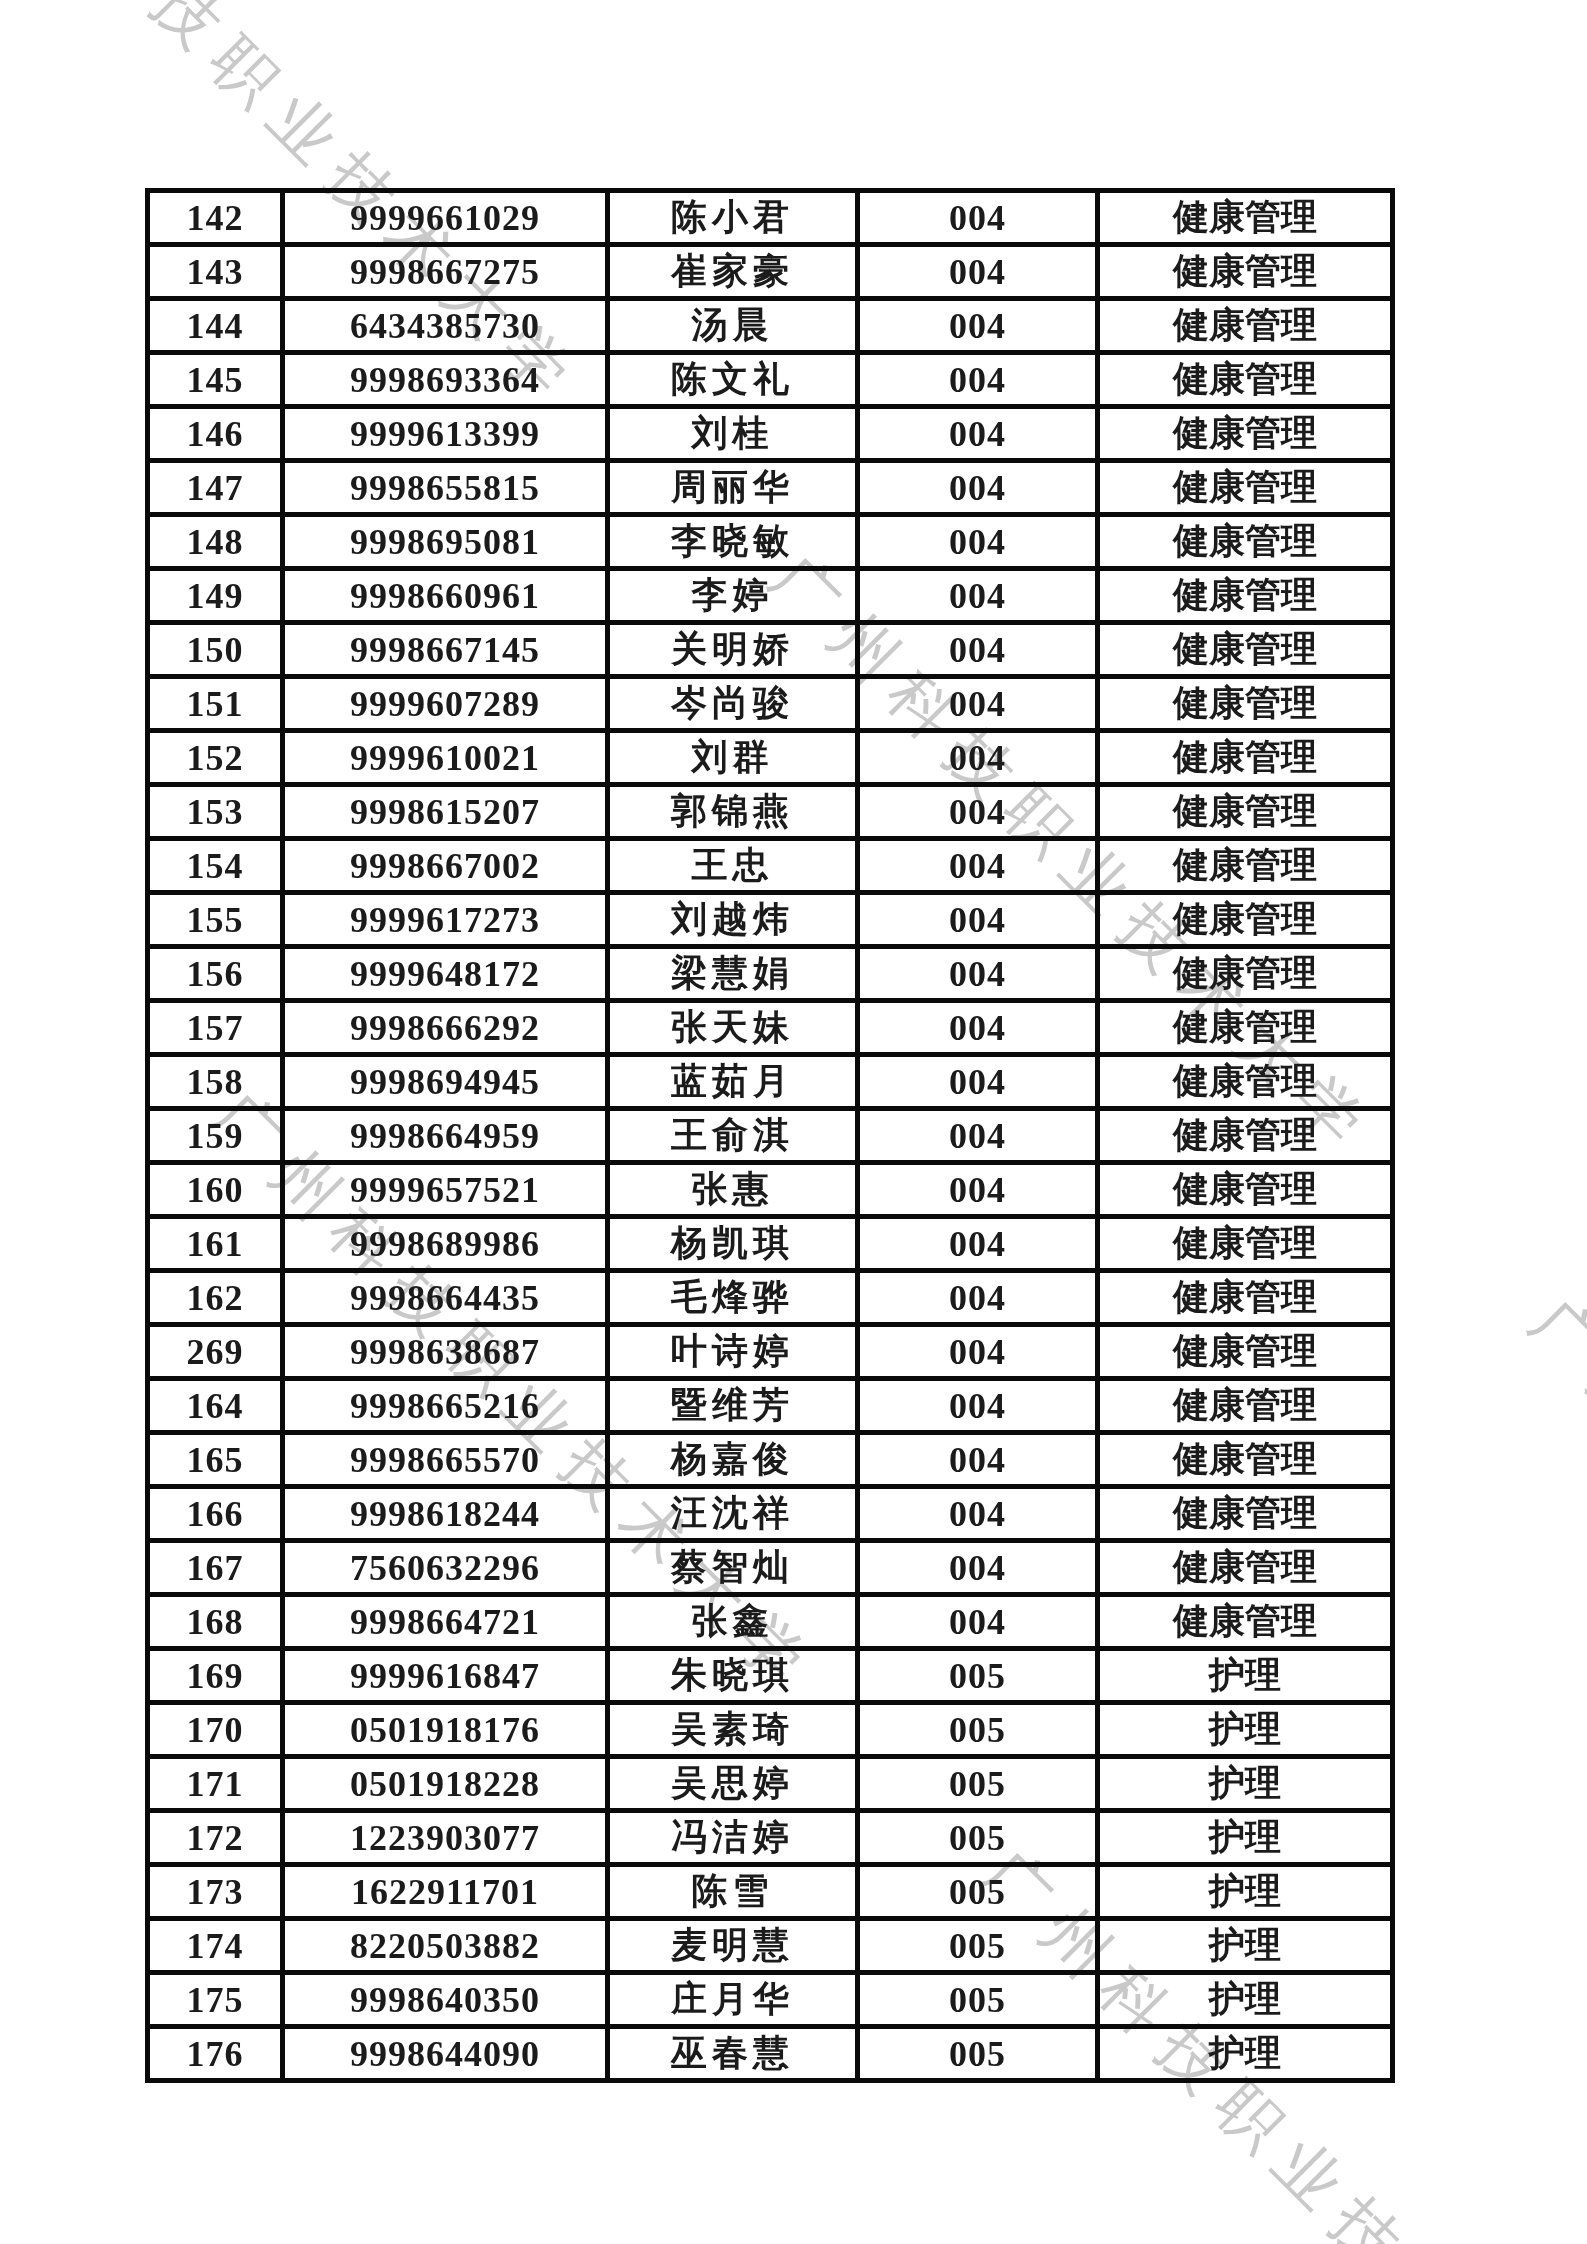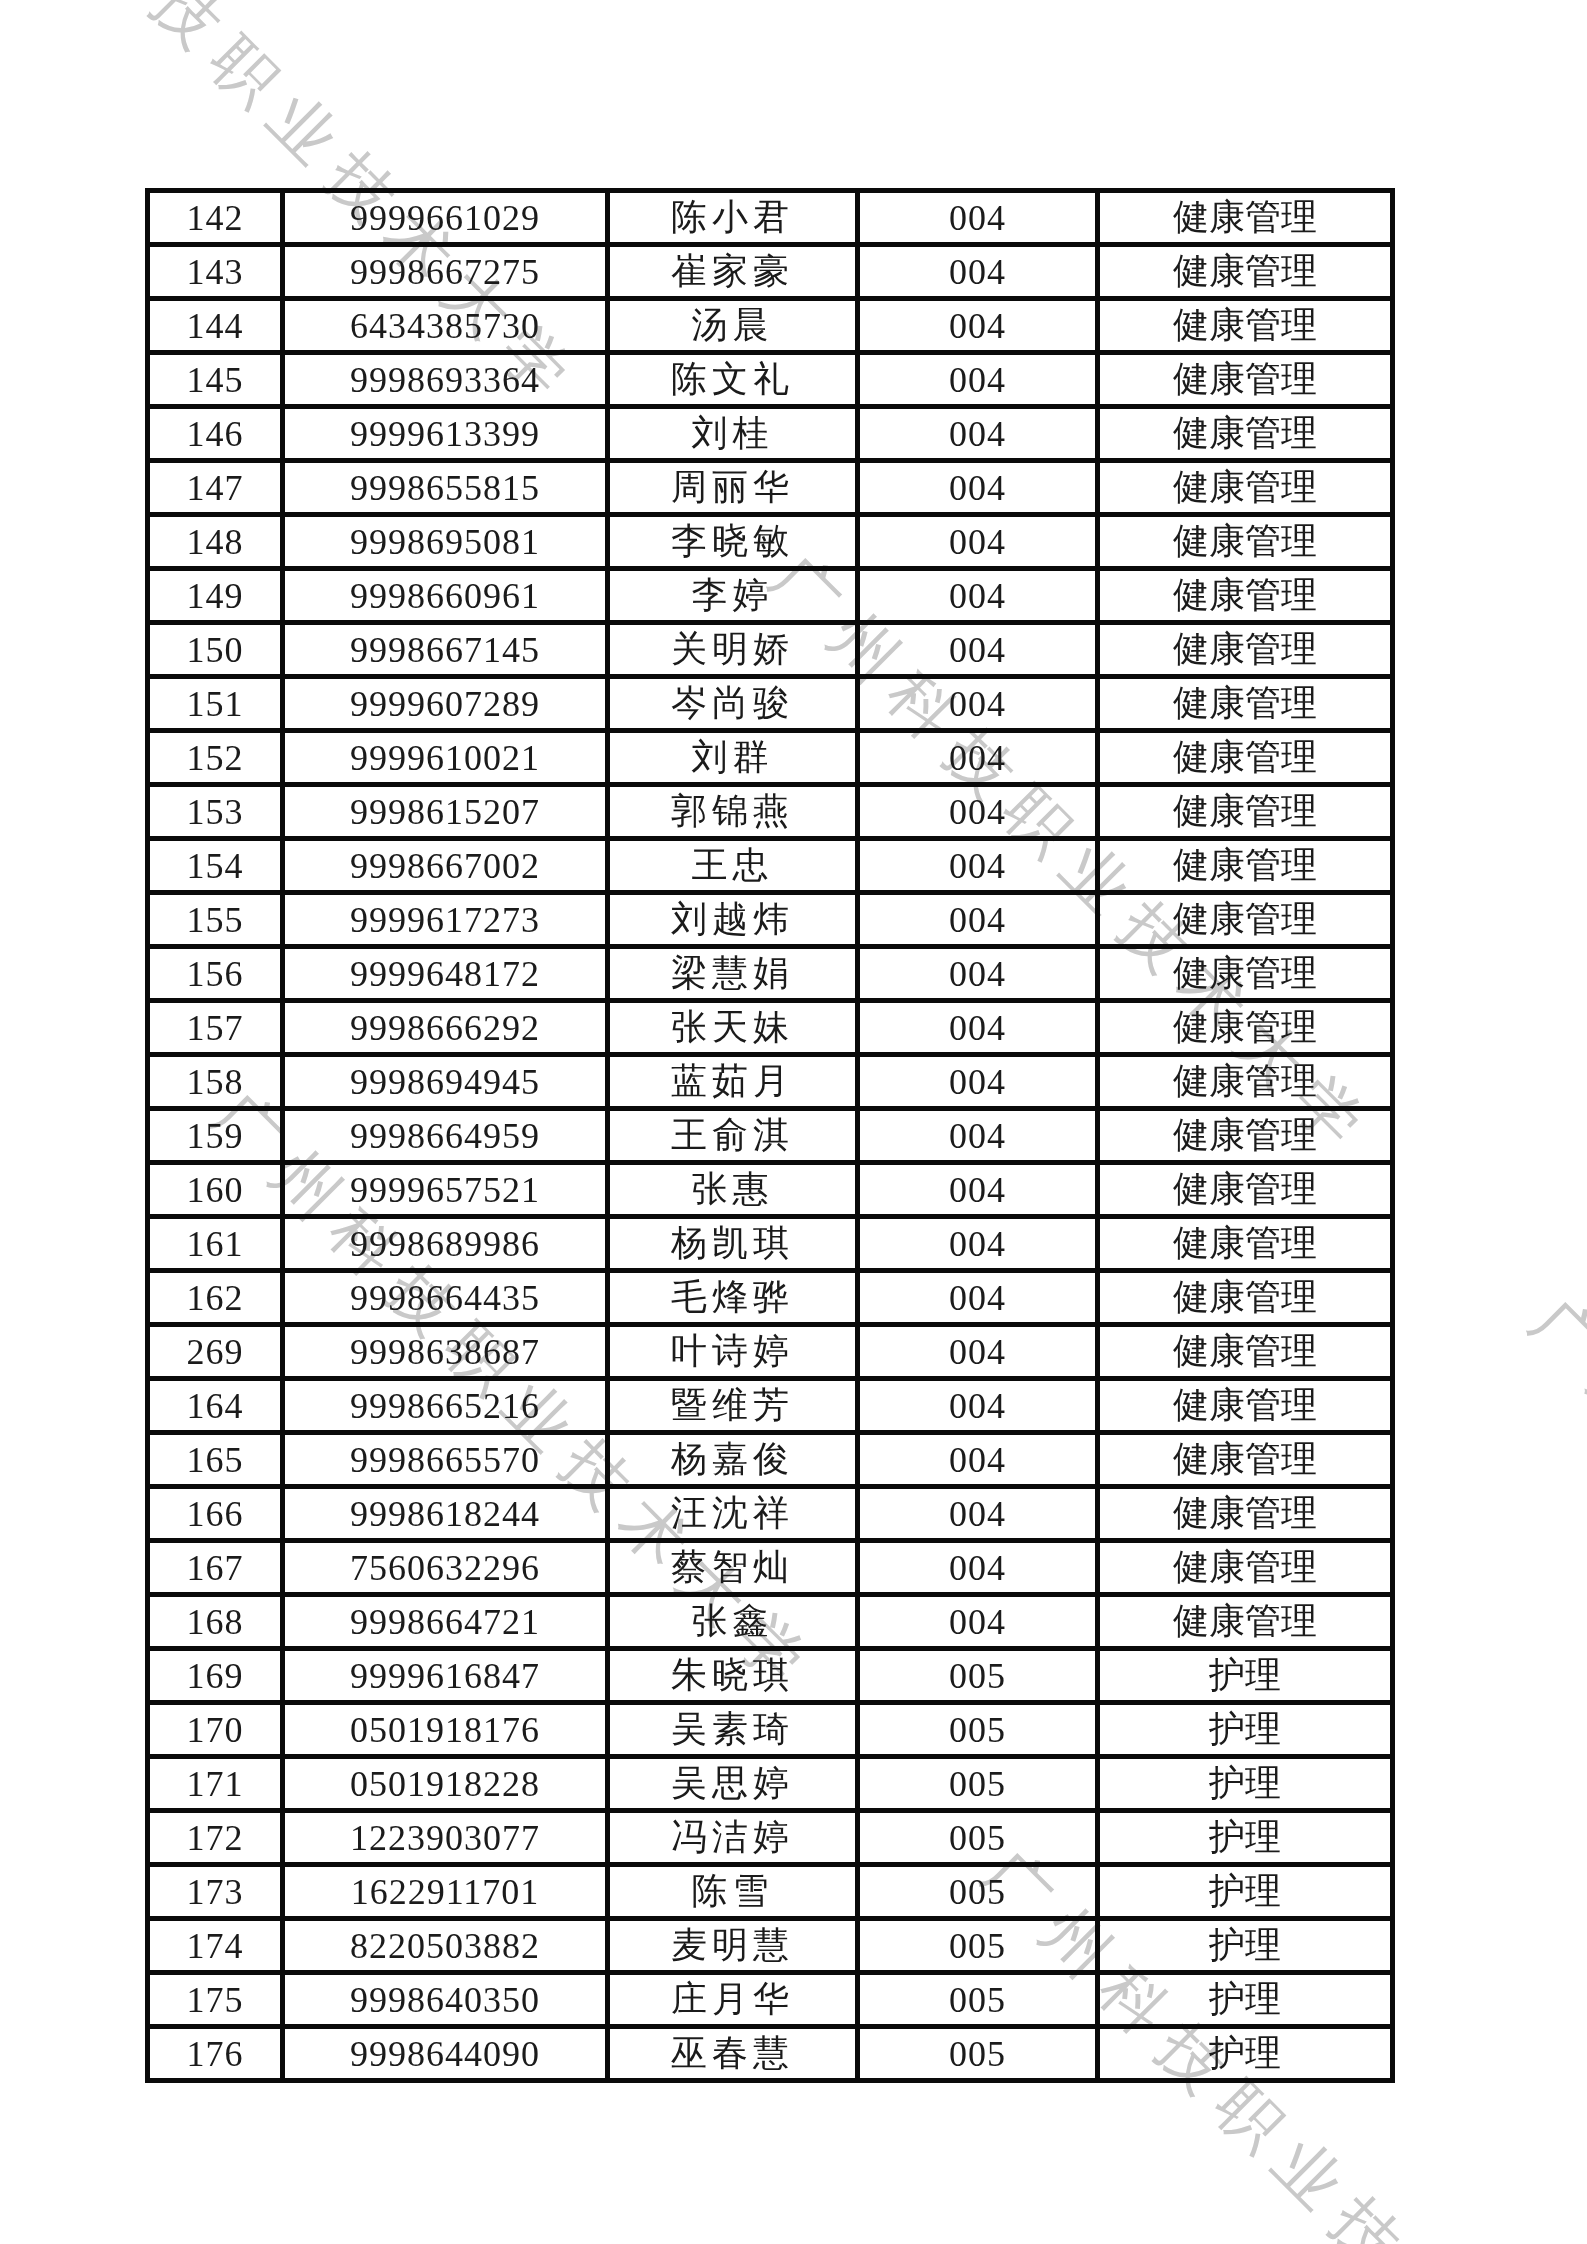--- a/index.html
+++ b/index.html
@@ -30,20 +30,21 @@
   }
   table.roster {
     position: absolute;
     left: 145px;
     top: 188px;
     width: 1245px;
     height: 1810px;
     border-collapse: collapse;
     table-layout: fixed;
     z-index: 1;
+    font-weight: bold;
   }
   table.roster td {
     border: 5px solid #0a0a0a;
     text-align: center;
     vertical-align: middle;
     font-size: 36px;
     color: #1b1b1b;
     padding: 0;
     overflow: hidden;
     background: transparent;

